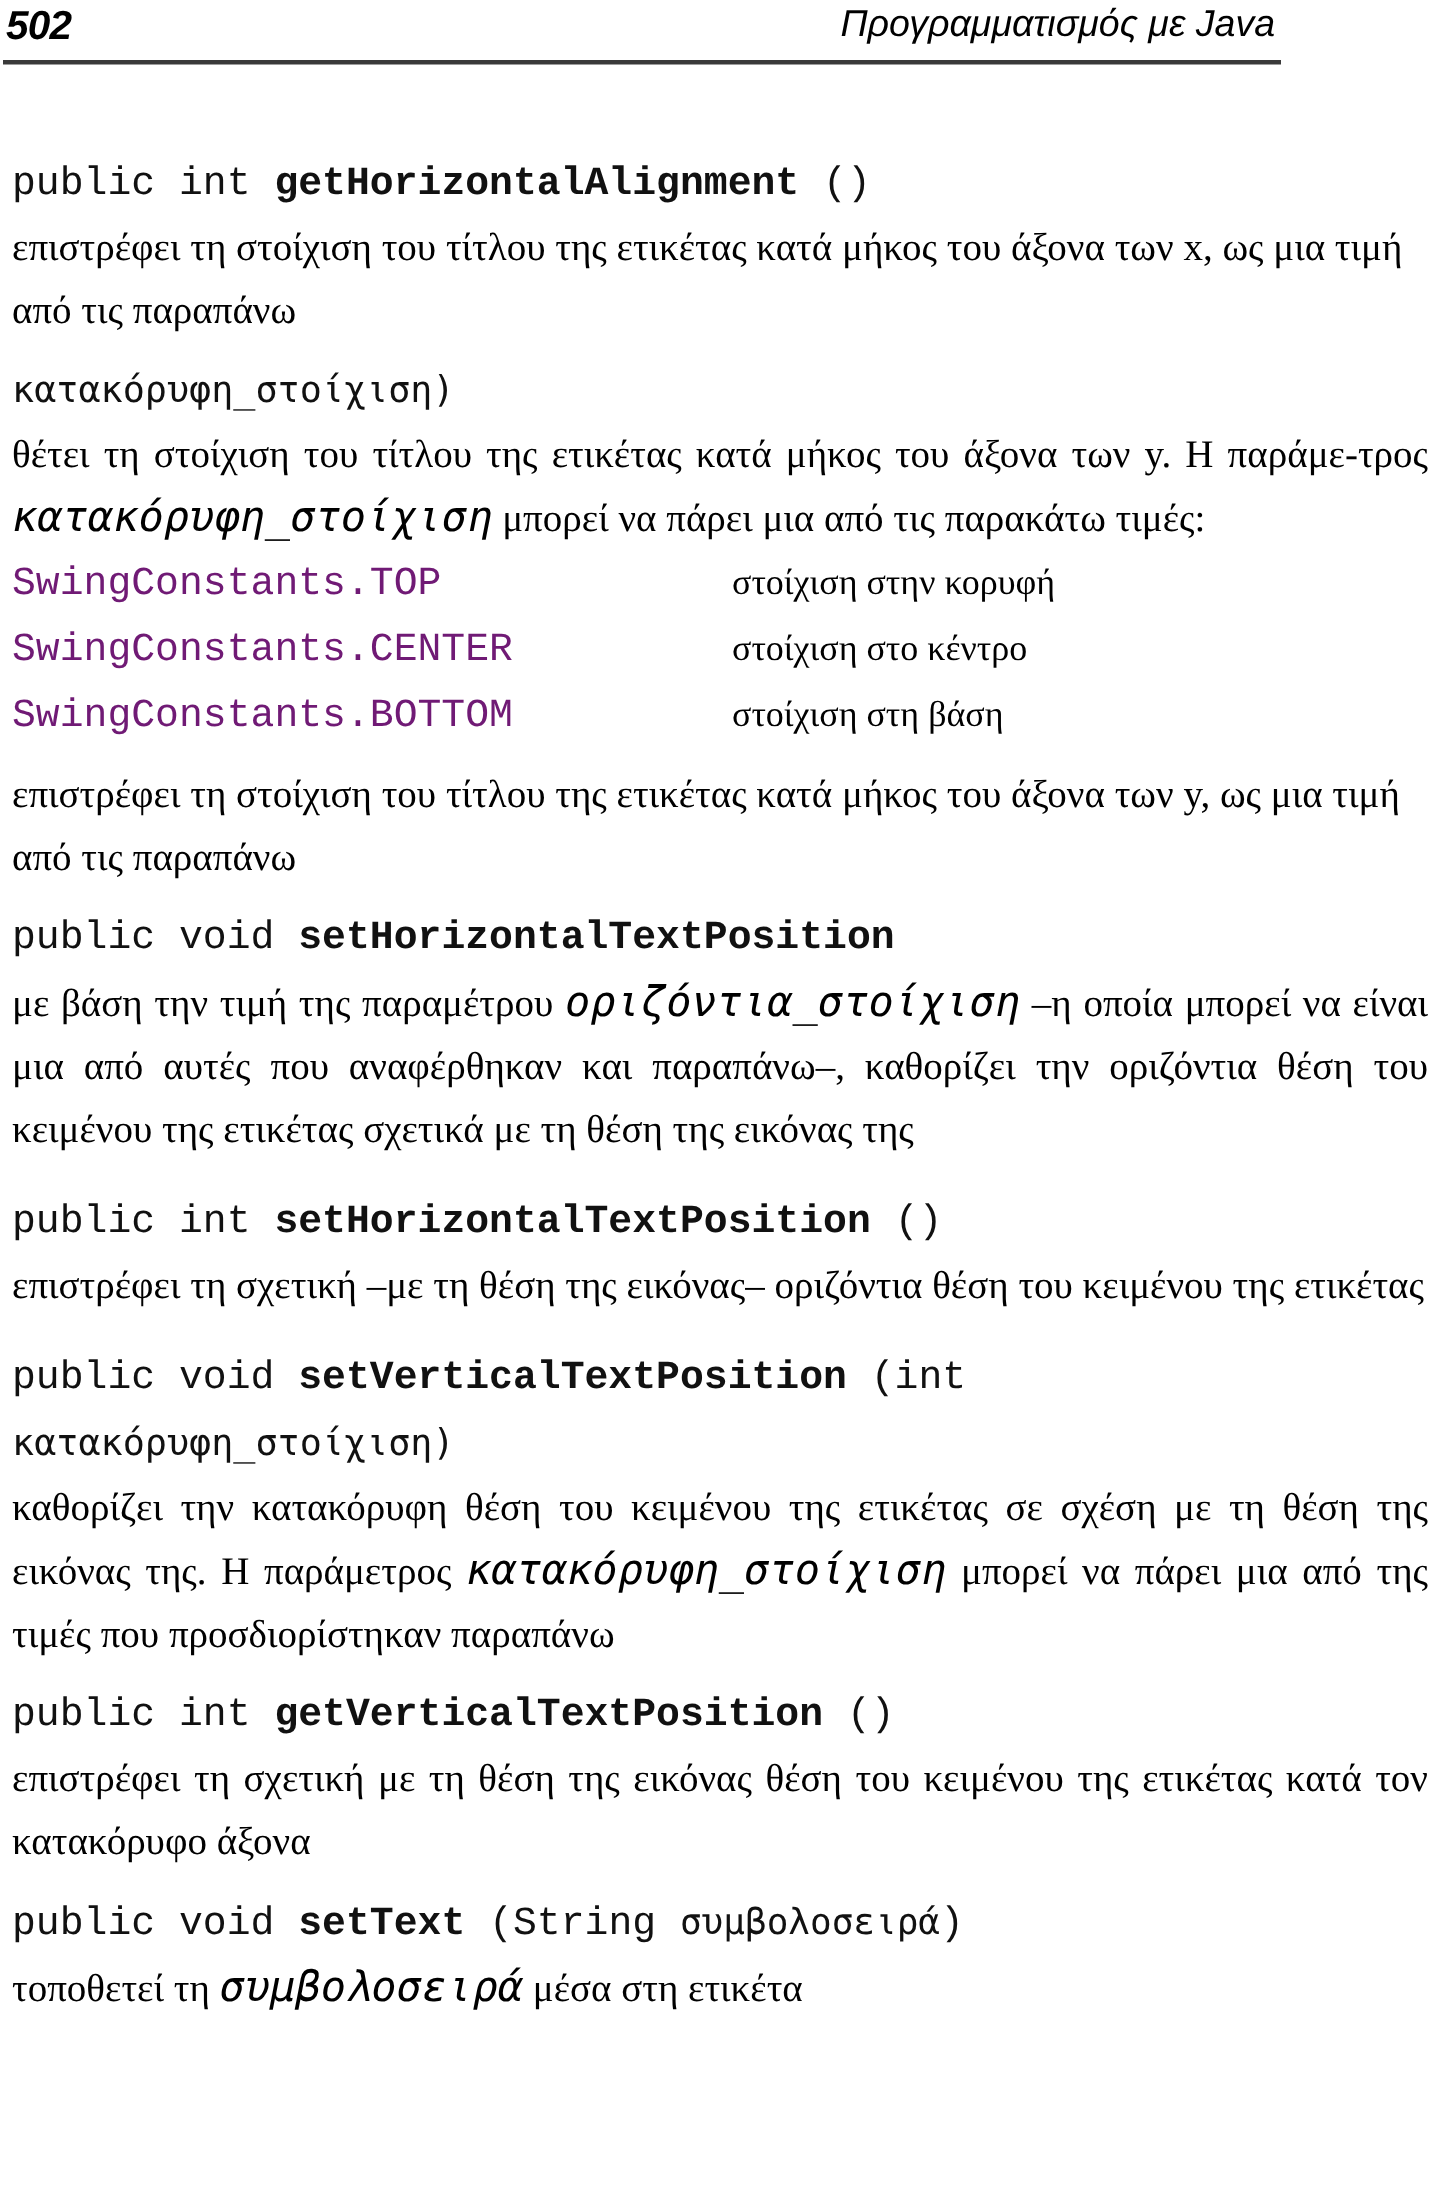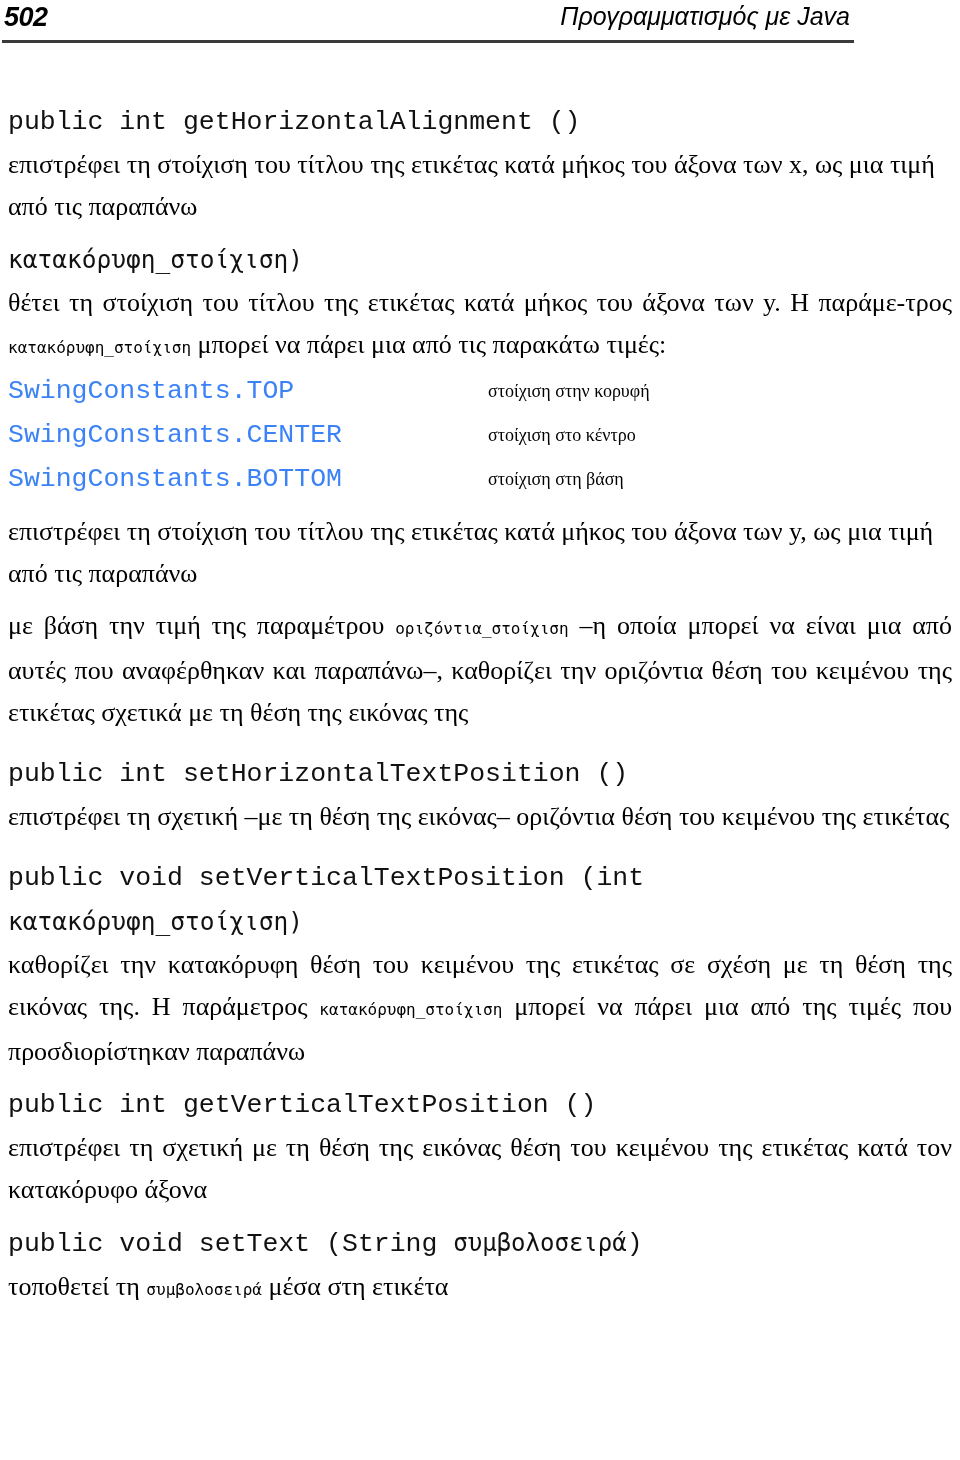--- a/index.html
+++ b/index.html
@@ -71,21 +71,21 @@
   
   .sig {
     font-family: "Liberation Mono", monospace;
     font-size: 26.5px;
     line-height: 44px;
     white-space: pre;
     letter-spacing: 0px;
     color: #111;
   }
   .sig b {
-    font-weight: normal;
+    font-weight: bold;
   }
   .sig .mono-gr {
     font-family: "DejaVu Sans Mono", monospace;
     font-size: 24px;
   }
 
   
   .sig-cont {
     font-family: "DejaVu Sans Mono", monospace;
     font-size: 24.5px;
@@ -103,21 +103,22 @@
     text-align: justify;
     text-justify: inter-word;
     color: #000;
     margin: 0;
   }
   .prose.last-left {
     text-align: left;
   }
   .prose .code {
     font-family: "DejaVu Sans Mono", monospace;
-    font-size: 16px;
+    font-size: 28px;
+    font-style: italic;
   }
 
   
   .gap-s { height: 10px; }
   .gap-m { height: 18px; }
 
   
   .consts {
     width: 100%;
     border-collapse: collapse;
@@ -126,25 +127,25 @@
   .consts td {
     padding: 0;
     vertical-align: top;
   }
   .consts td.k {
     width: 480px;
     font-family: "Liberation Mono", monospace;
     font-size: 26.5px;
     line-height: 44px;
     white-space: pre;
-    color: #3b82f6;
+    color: #701a75;
   }
   .consts td.v {
     font-family: "Liberation Serif", serif;
-    font-size: 18px;
+    font-size: 24px;
     line-height: 44px;
     white-space: pre;
     color: #000;
   }
 </style>
 </head>
 <body>
 
 <div class="page">
 
@@ -180,20 +181,21 @@
       </tr>
     </tbody>
       </table>
 
     <div class="gap-s"></div>
 
     <p class="prose last-left">επιστρέφει τη στοίχιση του τίτλου της ετικέτας κατά μήκος του άξονα των y, ως μια τιμή από τις παραπάνω</p>
 
     <div class="gap-s"></div>
 
+    <div class="sig"><span>public void </span><b>setHorizontalTextPosition</b><span></span></div>
     <p class="prose"><span>με βάση την τιμή της παραμέτρου </span><span class="code">οριζόντια_στοίχιση</span><span> –η οποία μπορεί να είναι μια από αυτές που αναφέρθηκαν και παραπάνω–, καθορίζει την οριζόντια θέση του κειμένου της ετικέτας σχετικά με τη θέση της εικόνας της</span></p>
 
     <div class="gap-m"></div>
 
     <div class="sig"><span>public int </span><b>setHorizontalTextPosition</b><span> ()</span></div>
     <p class="prose">επιστρέφει τη σχετική –με τη θέση της εικόνας– οριζόντια θέση του κειμένου της ετικέτας</p>
 
     <div class="gap-m"></div>
 
     <div class="sig"><span>public void </span><b>setVerticalTextPosition</b><span> (int</span></div>

